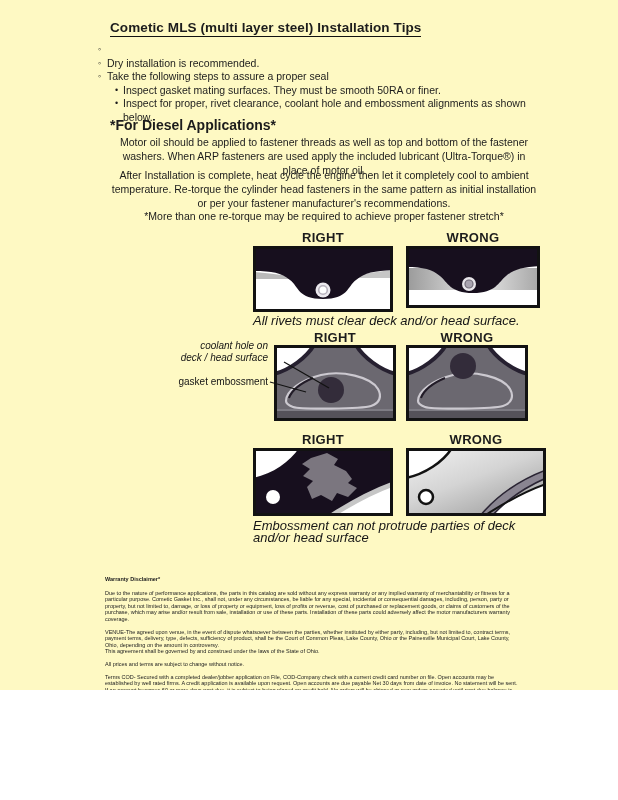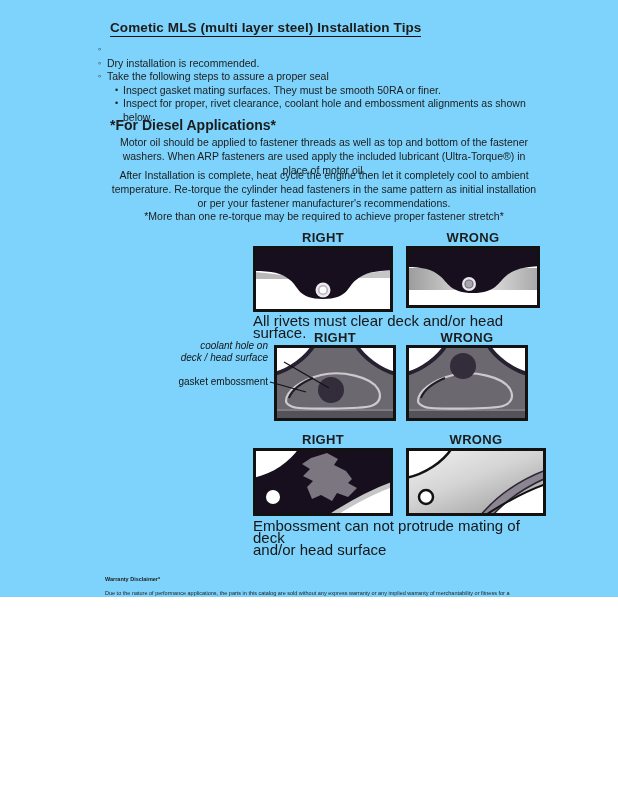--- a/index.html
+++ b/index.html
@@ -1,17 +1,17 @@
 <!DOCTYPE html>
 <html><head>
 <meta charset="utf-8">
 <style>
   html,body { margin:0; padding:0; background:#ffffff; }
   .page {
-    position:relative; width:618px; height:597px; background:#7dd3fc;
+    position:relative; width:618px; height:690px; background:#fef9c3;
     font-family:"Liberation Sans", sans-serif; color:#1c1c1c; overflow:hidden;
   }
   .abs { position:absolute; }
 
   .title {
     left:110px; top:20px; font-size:13.5px; font-weight:bold;
     border-bottom:1.5px solid #111; padding-bottom:1px; letter-spacing:0.1px;
   }
   .bullets { left:98px; top:43px; width:450px; font-size:10.5px; line-height:13.6px; }
   .b-item { display:flex; }
@@ -19,21 +19,21 @@
   .sub { margin-left:17px; }
   .sub .b-mark { width:8px; flex:0 0 8px; }
 
   .diesel-heading { left:110px; top:117px; font-size:14px; font-weight:bold; }
   .body-para { left:110px; width:428px; font-size:10.5px; line-height:14px;text-align:center; }
   .p1 { top:135px; }
   .p2 { top:168px; }
   .note { top:209px; }
 
   .fig-label { font-size:13px; font-weight:bold; text-align:center; letter-spacing:0.3px; }
-  .caption { font-size:15px; line-height:12px; color:#161616; }
+  .caption { font-size:13px; line-height:12px; color:#161616;font-style:italic; }
 
   .row { left:16px; width:618px; }
   .row1 { top:230px; height:100px; }
   .row2 { top:330px; height:118px; }
   .row3 { top:432px; height:112px; }
 
   .ann { font-size:10px; line-height:11.5px; text-align:right; color:#141414; }
   .overlay { left:0; top:0; pointer-events:none; }
 
   .legal { left:105px; top:576px; width:415px; font-size:5.5px; line-height:6.6px; color:#222; }
@@ -183,21 +183,21 @@
       <path d="M140,22 C114,32 92,46 74,68 L86,68 C102,50 122,38 140,30 Z" fill="#8a8591"></path>
       <path d="M140,22 C114,32 92,46 74,68" fill="none" stroke="#2a2433" stroke-width="1.6"></path>
       <path d="M140,30 C122,38 102,50 86,68" fill="none" stroke="#2a2433" stroke-width="1.6"></path>
       <path d="M140,36 C118,44 98,55 78,68" fill="none" stroke="#121212" stroke-width="2"></path>
       <path d="M46,0 C37,14 19,26 0,30" fill="none" stroke="#121212" stroke-width="2.5"></path>
       <circle cx="20" cy="49" r="7" fill="#ffffff" stroke="#121212" stroke-width="2.5"></circle>
       <rect x="1.5" y="1.5" width="137" height="65" fill="none" stroke="#121212" stroke-width="3"></rect>
     </svg>
 
     <div class="abs caption" style="left:237px; top:88px; width:300px;">
-      <div>Embossment can not protrude mating of deck</div>
+      <div>Embossment can not protrude parties of deck</div>
       <div>and/or head surface</div>
     </div>
   </div>
 
   <div class="abs legal">
     <p class="lg-heading">Warranty Disclaimer*</p>
     <p>Due to the nature of performance applications, the parts in this catalog are sold without any express warranty or any implied warranty of merchantability or fitness for a particular purpose.  Cometic Gasket Inc., shall not, under any circumstances, be liable for any special, incidental or consequential damages, including, person, party or property, but not limited to, damage, or loss of property or equipment, loss of profits or revenue, cost of purchased or replacement goods, or claims of customers of the purchase, which may arise and/or result from sale, installation or use of these parts.  Installation of these parts could adversely affect the motor manufacturers warranty coverage.</p>
     <p class="tight">VENUE-The agreed upon venue, in the event of dispute whatsoever between the parties, whether instituted by either party, including, but not limited to, contract terms, payment terms, delivery, type, defects, sufficiency of product, shall be the Court of Common Pleas, Lake County, Ohio or the Painesville Municipal Court, Lake County, Ohio, depending on the amount in controversy.</p>
     <p>This agreement shall be governed by and construed under the laws of the State of Ohio.</p>
     <p>All prices and terms are subject to change without notice.</p>

